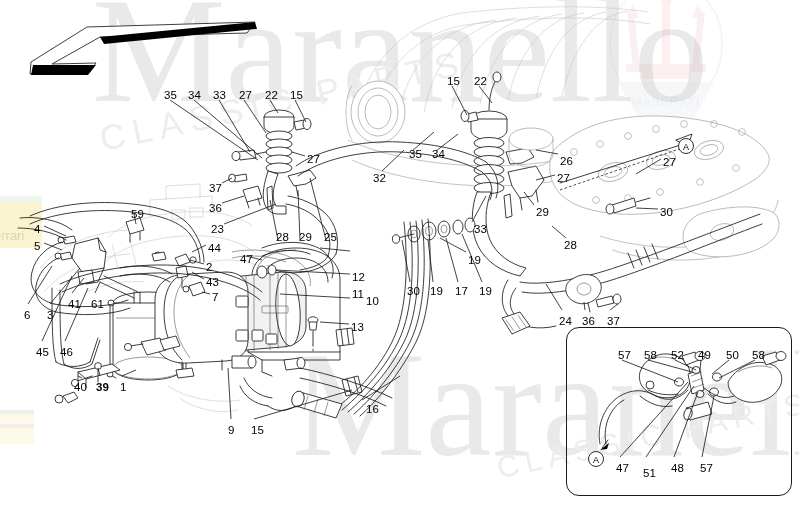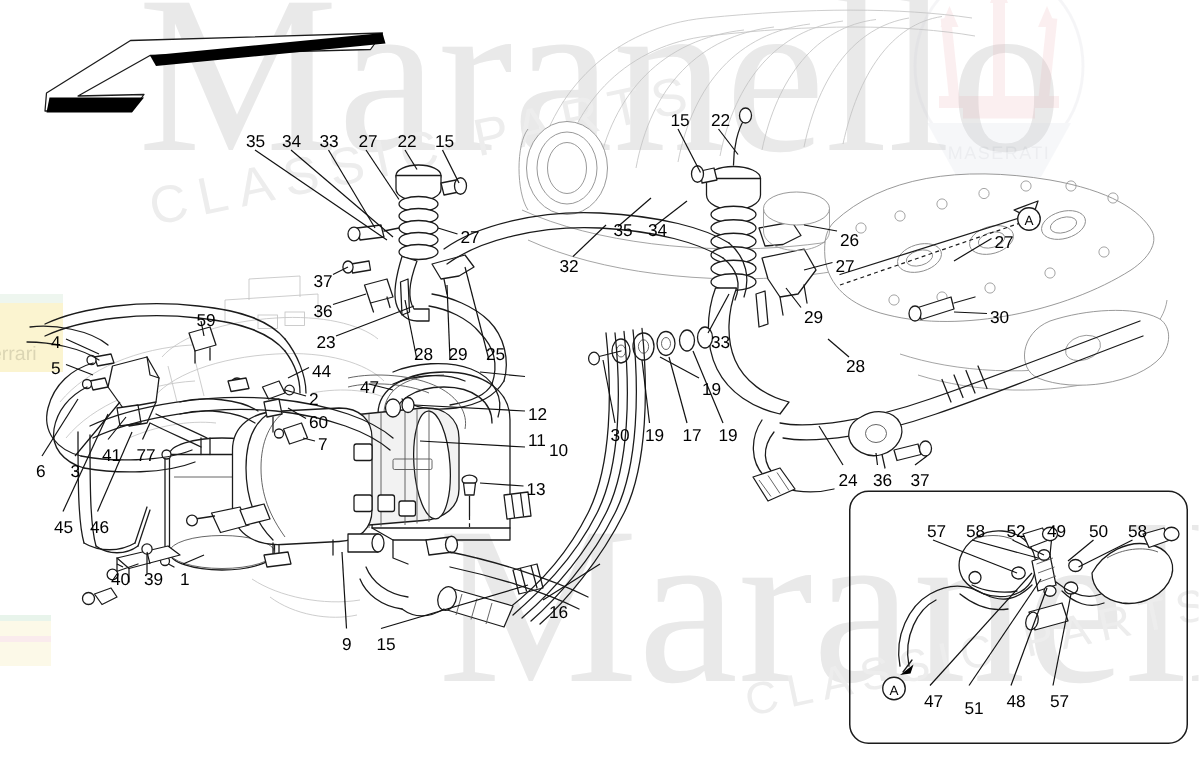--- a/index.html
+++ b/index.html
@@ -577,43 +577,43 @@
       <div class="cal" style="left: 432px; top: 149px;">34</div>
       <div class="cal" style="left: 373px; top: 173px;">32</div>
       <div class="cal" style="left: 663px; top: 157px;">27</div>
       <div class="cal" style="left: 660px; top: 207px;">30</div>
       <div class="cal" style="left: 564px; top: 240px;">28</div>
       <div class="cal" style="left: 131px; top: 209px;">59</div>
       <div class="cal" style="left: 34px; top: 224px;">4</div>
       <div class="cal" style="left: 34px; top: 241px;">5</div>
       <div class="cal" style="left: 208px; top: 243px;">44</div>
       <div class="cal" style="left: 206px; top: 262px;">2</div>
-      <div class="cal" style="left: 206px; top: 277px;">60</div>
+      <div class="cal" style="left: 206px; top: 277px;">43</div>
       <div class="cal" style="left: 212px; top: 292px;">7</div>
       <div class="cal" style="left: 240px; top: 254px;">47</div>
       <div class="cal" style="left: 276px; top: 232px;">28</div>
       <div class="cal" style="left: 299px; top: 232px;">29</div>
       <div class="cal" style="left: 324px; top: 232px;">25</div>
       <div class="cal" style="left: 352px; top: 249px; margin-top: 40px;">11</div>
       <div class="cal" style="left: 352px; top: 272px;">12</div>
       <div class="cal" style="left: 334px; top: 296px; margin-left: 32px;">10</div>
       <div class="cal" style="left: 351px; top: 322px;">13</div>
       <div class="cal" style="left: 407px; top: 286px;">30</div>
       <div class="cal" style="left: 430px; top: 286px;">19</div>
       <div class="cal" style="left: 455px; top: 286px;">17</div>
       <div class="cal" style="left: 479px; top: 286px;">19</div>
       <div class="cal" style="left: 468px; top: 255px;">19</div>
       <div class="cal" style="left: 24px; top: 310px;">6</div>
       <div class="cal" style="left: 47px; top: 310px;">3</div>
       <div class="cal" style="left: 68px; top: 299px;">41</div>
-      <div class="cal" style="left: 91px; top: 299px;">77</div>
+      <div class="cal" style="left: 91px; top: 299px;">61</div>
       <div class="cal" style="left: 36px; top: 347px;">45</div>
       <div class="cal" style="left: 60px; top: 347px;">46</div>
       <div class="cal" style="left: 74px; top: 382px;">40</div>
-      <div class="cal" style="left: 96px; top: 382px;">39</div>
+      <div class="cal" style="left: 96px; top: 382px; font-weight: bold;">39</div>
       <div class="cal" style="left: 120px; top: 382px;">1</div>
       <div class="cal" style="left: 228px; top: 425px;">9</div>
       <div class="cal" style="left: 251px; top: 425px;">15</div>
       <div class="cal" style="left: 366px; top: 404px;">16</div>
       <div class="cal" style="left: 559px; top: 316px;">24</div>
       <div class="cal" style="left: 582px; top: 316px;">36</div>
       <div class="cal" style="left: 607px; top: 316px;">37</div>
       <div class="cal" style="left: 618px; top: 350px;">57</div>
       <div class="cal" style="left: 644px; top: 350px;">58</div>
       <div class="cal" style="left: 671px; top: 350px;">52</div>

